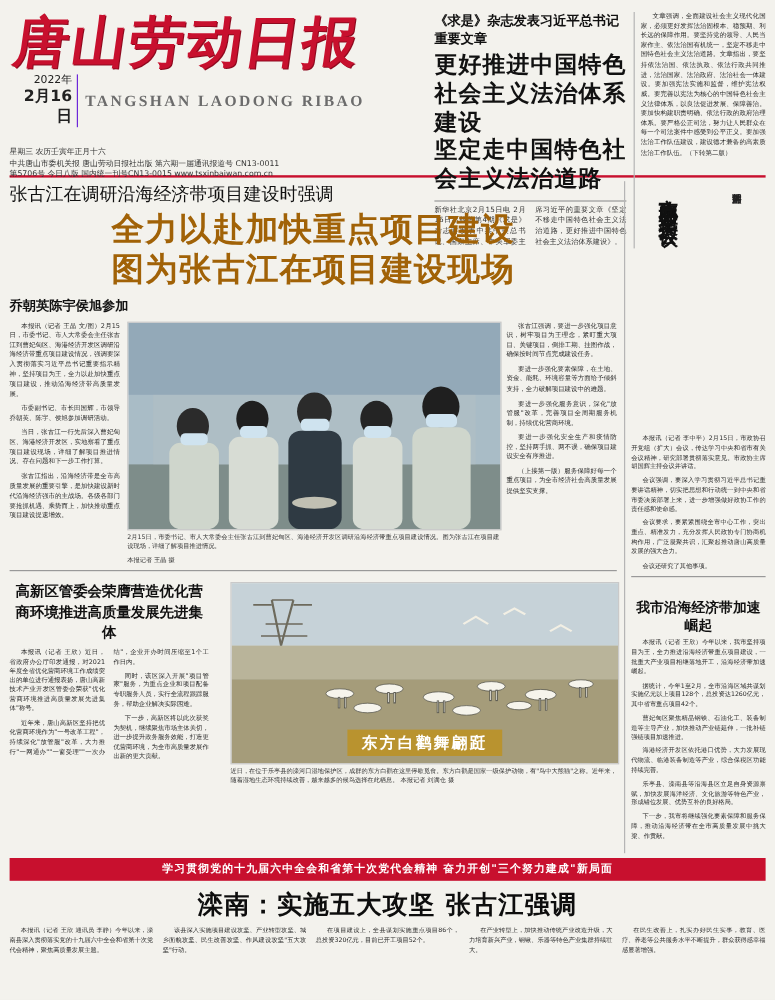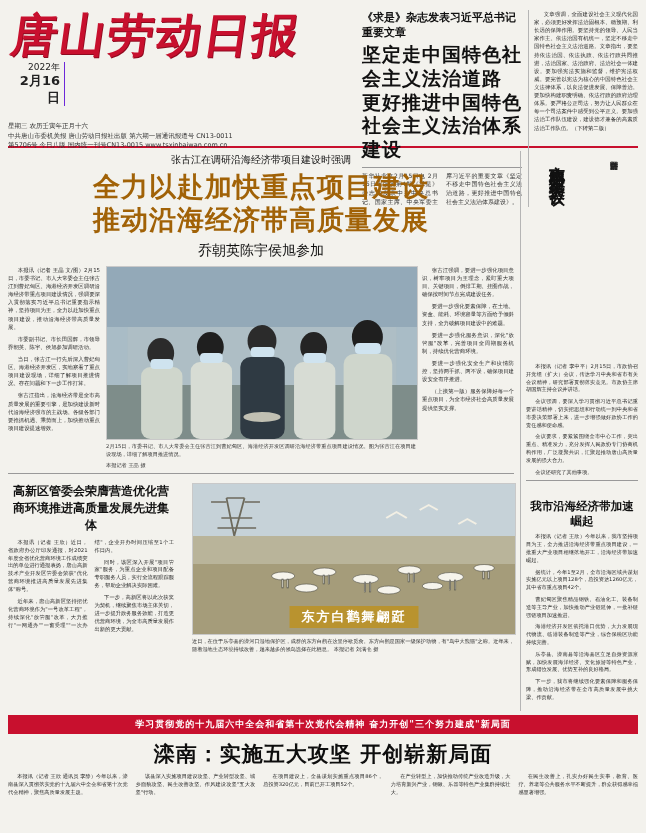--- a/index.html
+++ b/index.html
@@ -53,27 +53,27 @@
   .lead-body{font-size:6px;line-height:1.45;color:#333;columns:2;column-gap:8px;text-align:justify;}
   .hr-thick{border:0;border-top:2px solid #c8102e;margin:4px 0 3px;}
   .hr-thin{border:0;border-top:1px solid #999;margin:3px 0;}
 
   
   .body-grid{display:flex;gap:6px;height:560px;}
   .left-main{flex:1;display:flex;flex-direction:column;}
   .right-rail{width:112px;flex:0 0 112px;border-left:1px solid #b5b5b5;padding-left:5px;}
 
   
-  .story-kicker{text-align:center;font-size:10px;color:#111;margin:2px 0 4px;}
+  .story-kicker{font-size:15px;color:#111;margin:2px 0 4px;}
   .story-title{
     font-family:"DejaVu Serif","Liberation Serif",serif;
     font-weight:bold;font-size:27px;line-height:1.22;text-align:center;color:#a16207;
     letter-spacing:1px;
   }
-  .story-byline{text-align:center;font-size:14px;margin:5px 0 4px;color:#111;}
+  .story-byline{font-size:11px;margin:5px 0 4px;color:#111;font-weight:bold;}
   .story-cols{display:flex;gap:6px;margin-top:2px;}
   .col-text{width:92px;flex:0 0 92px;font-size:5.4px;line-height:1.5;text-align:justify;color:#2a2a2a;}
   .col-text p{margin:0 0 4px;text-indent:1.8em;}
   .photo-block{flex:1;}
   .photo{
     width:100%;height:172px;border:1px solid #c9c9c9;
     background:linear-gradient(180deg,#9fb7c6 0%,#b9c9d2 38%,#cfd7d6 58%,#8c9a96 100%);
     position:relative;overflow:hidden;
   }
   .cap{font-size:5.2px;line-height:1.5;color:#333;margin-top:3px;text-align:justify;}
@@ -143,53 +143,54 @@
 <div class="page">
 
   <div class="masthead">
     <div class="logo-col">
       <div class="logo-title">唐山劳动日报</div>
       <div class="logo-sub">
         <div class="date-box">
           <div class="y">2022年</div>
           <div class="d">2月16日</div>
         </div>
+        <div class="pinyin">TANGSHAN LAODONG RIBAO</div>
       </div>
       <div class="logo-meta">
         <div class="row">星期三 农历壬寅年正月十六</div>
         <div class="row">中共唐山市委机关报  唐山劳动日报社出版  第六期一届通讯报道号 CN13-0011</div>
         <div class="row">第5706号  今日八版  国内统一刊号CN13-0015  www.tsxinbaiwan.com.cn</div>
       </div>
     </div>
 
     <div class="headline-col">
       <div class="top-right">
         <div class="tr-main">
           <div class="lead-kicker">《求是》杂志发表习近平总书记重要文章</div>
+          <div class="lead-h1">更好推进中国特色社会主义法治体系建设</div>
           <div class="lead-h1">坚定走中国特色社会主义法治道路</div>
-          <div class="lead-h1">更好推进中国特色社会主义法治体系建设</div>
           <hr class="lead-rule">
           <div class="lead-body">新华社北京2月15日电 2月16日出版的第4期《求是》杂志将发表中共中央总书记、国家主席、中央军委主席习近平的重要文章《坚定不移走中国特色社会主义法治道路，更好推进中国特色社会主义法治体系建设》。</div>
         </div>
         <div class="tr-side">
           <p>文章强调，全面建设社会主义现代化国家，必须更好发挥法治固根本、稳预期、利长远的保障作用。要坚持党的领导、人民当家作主、依法治国有机统一，坚定不移走中国特色社会主义法治道路。文章指出，要坚持依法治国、依法执政、依法行政共同推进，法治国家、法治政府、法治社会一体建设。要加强宪法实施和监督，维护宪法权威。要完善以宪法为核心的中国特色社会主义法律体系，以良法促进发展、保障善治。要加快构建职责明确、依法行政的政府治理体系。要严格公正司法，努力让人民群众在每一个司法案件中感受到公平正义。要加强法治工作队伍建设，建设德才兼备的高素质法治工作队伍。（下转第二版）</p>
         </div>
       </div>
     </div>
   </div>
 
   <hr class="hr-thick">
 
   <div class="body-grid">
 
     <div class="left-main">
 
       <div class="story-kicker">张古江在调研沿海经济带项目建设时强调</div>
       <div class="story-title">全力以赴加快重点项目建设</div>
-      <div class="story-title">推动沿海经济带高质量发展</div>
+      <div class="story-title">图为张古江在项目建设现场</div>
       <div class="story-byline">乔朝英陈宇侯旭参加</div>
 
       <div class="story-cols">
         <div class="col-text">
           <p>本报讯（记者 王晶 文/图）2月15日，市委书记、市人大常委会主任张古江到曹妃甸区、海港经济开发区调研沿海经济带重点项目建设情况，强调要深入贯彻落实习近平总书记重要指示精神，坚持项目为王，全力以赴加快重点项目建设，推动沿海经济带高质量发展。</p>
           <p>市委副书记、市长田国辉，市领导乔朝英、陈宇、侯旭参加调研活动。</p>
           <p>当日，张古江一行先后深入曹妃甸区、海港经济开发区，实地察看了重点项目建设现场，详细了解项目推进情况、存在问题和下一步工作打算。</p>
           <p>张古江指出，沿海经济带是全市高质量发展的重要引擎，是加快建设新时代沿海经济强市的主战场。各级各部门要抢抓机遇、乘势而上，加快推动重点项目建设提速增效。</p>
         </div>
 
@@ -323,21 +324,21 @@
         <p>据统计，今年1至2月，全市沿海区域共谋划实施亿元以上项目128个，总投资达1260亿元，其中省市重点项目42个。</p>
         <p>曹妃甸区聚焦精品钢铁、石油化工、装备制造等主导产业，加快推动产业链延伸，一批补链强链项目加速推进。</p>
         <p>海港经济开发区依托港口优势，大力发展现代物流、临港装备制造等产业，综合保税区功能持续完善。</p>
         <p>乐亭县、滦南县等沿海县区立足自身资源禀赋，加快发展海洋经济、文化旅游等特色产业，形成错位发展、优势互补的良好格局。</p>
         <p>下一步，我市将继续强化要素保障和服务保障，推动沿海经济带在全市高质量发展中挑大梁、作贡献。</p>
       </div>
     </div>
   </div>
 
   <div class="red-strip">学习贯彻党的十九届六中全会和省第十次党代会精神  奋力开创"三个努力建成"新局面</div>
-  <div class="bottom-title">滦南：实施五大攻坚  开创崭新局面</div>
+  <div class="bottom-title">滦南：实施五大攻坚  张古江强调</div>
   <div class="bottom-cols">
     <p>本报讯（记者 王欣 通讯员 李静）今年以来，滦南县深入贯彻落实党的十九届六中全会和省第十次党代会精神，聚焦高质量发展主题。</p>
     <p>该县深入实施项目建设攻坚、产业转型攻坚、城乡面貌攻坚、民生改善攻坚、作风建设攻坚"五大攻坚"行动。</p>
     <p>在项目建设上，全县谋划实施重点项目86个，总投资320亿元，目前已开工项目52个。</p>
     <p>在产业转型上，加快推动传统产业改造升级，大力培育新兴产业，钢锹、乐器等特色产业集群持续壮大。</p>
     <p>在民生改善上，扎实办好民生实事，教育、医疗、养老等公共服务水平不断提升，群众获得感幸福感显著增强。</p>
   </div>
 </div>
 
 </body></html>

